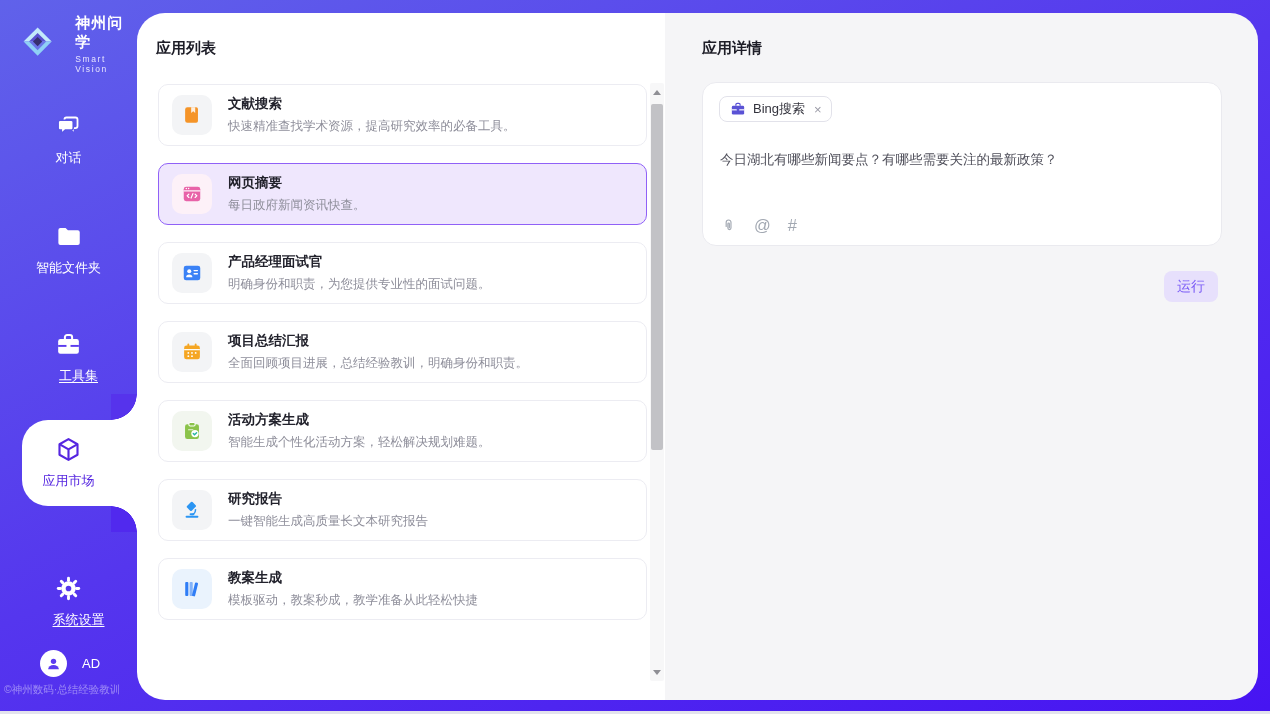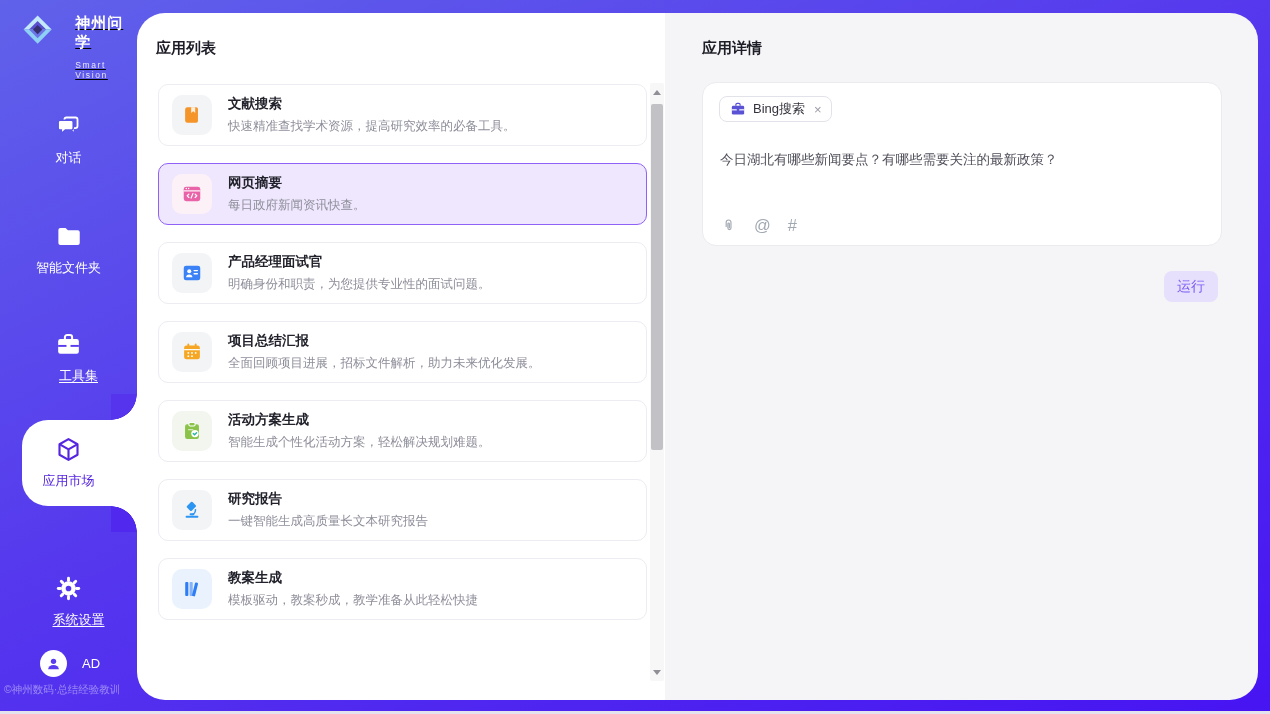--- a/index.html
+++ b/index.html
@@ -4,23 +4,23 @@
 <style>
   * { margin:0; padding:0; box-sizing:border-box; }
   html,body { width:1270px; height:714px; overflow:hidden;
     font-family:"Liberation Sans", sans-serif; background:#e3e3ed; }
   .bg { position:absolute; left:0; top:0; width:1270px; height:711px;
     background:linear-gradient(155deg,#6062ea 0%,#5536ee 48%,#4714f2 100%); }
   .bottom-strip { position:absolute; left:0; bottom:0; width:1270px; height:3px; background:#e3e3ed; }
 
   
   .sidebar { position:absolute; left:0; top:0; width:137px; height:711px; }
-  .logo { position:absolute; left:22px; top:14px; display:flex; align-items:flex-start; gap:22px;text-decoration:underline; }
+  .logo { position:absolute; left:22px; top:14px; display:flex; align-items:center; gap:22px; }
   .logo-text-cn { color:#fff; font-size:15px; font-weight:700; letter-spacing:1px; }
-  .logo-text-en { color:#e7e4ff; font-size:8.5px; letter-spacing:1.6px; margin-top:8px; }
+  .logo-text-en { color:#e7e4ff; font-size:8.5px; letter-spacing:1.6px; margin-top:2px; }
   .nav-item { position:absolute; left:0; width:137px; text-align:center; cursor:pointer; }
   .nav-icon { display:inline-block; width:27px; height:27px; color:#fff; --slot:#5b3bee; --sb:#5956e7; }
   .nav-icon svg { width:100%; height:100%; display:block; }
   .nav-label { display:block; margin-top:5px; color:#fff; font-size:13px; }
   .nav-label.u { text-decoration:underline; text-underline-offset:2px;padding-left:20px; }
   .nav-1 { top:113px; } .nav-2 { top:223px; } .nav-3 { top:331px; }
   .nav-4 { top:436px; } .nav-5 { top:575px; }
   .nav-item.active .nav-icon { color:#5526e0; }
   .nav-item.active .nav-label { color:#5526e0; }
   .bump { position:absolute; left:22px; top:420px; width:115px; height:86px;
@@ -247,21 +247,21 @@
                 <circle cx="8" cy="13" r="1" fill="#fff"></circle>
                 <circle cx="12" cy="13" r="1" fill="#fff"></circle>
                 <circle cx="16" cy="13" r="1" fill="#fff"></circle>
                 <circle cx="8" cy="16.5" r="1" fill="#fff"></circle>
                 <circle cx="12" cy="16.5" r="1" fill="#fff"></circle>
               </svg>
             </span>
           </div>
     <div>
       <div class="card-title">项目总结汇报</div>
-      <div class="card-desc">全面回顾项目进展，招标文件解析，助力未来优化发展。</div>
+      <div class="card-desc">全面回顾项目进展，总结经验教训，明确身份和职责。</div>
     </div>
   </div>
 
   <div class="card">
     <div class="tile" style="background: rgb(242, 246, 239);">
             <span style="color: rgb(139, 195, 74);">
               <svg viewBox="0 0 24 24">
                 <rect x="4.4" y="4.6" width="15.2" height="16" rx="2.4" fill="currentColor"></rect>
                 <rect x="8.6" y="2.6" width="6.8" height="4" rx="1.4" fill="currentColor" stroke="#fff" stroke-width="1.1"></rect>
                 <rect x="7.6" y="10" width="6" height="1.3" rx=".6" fill="#fff" opacity=".8"></rect>

